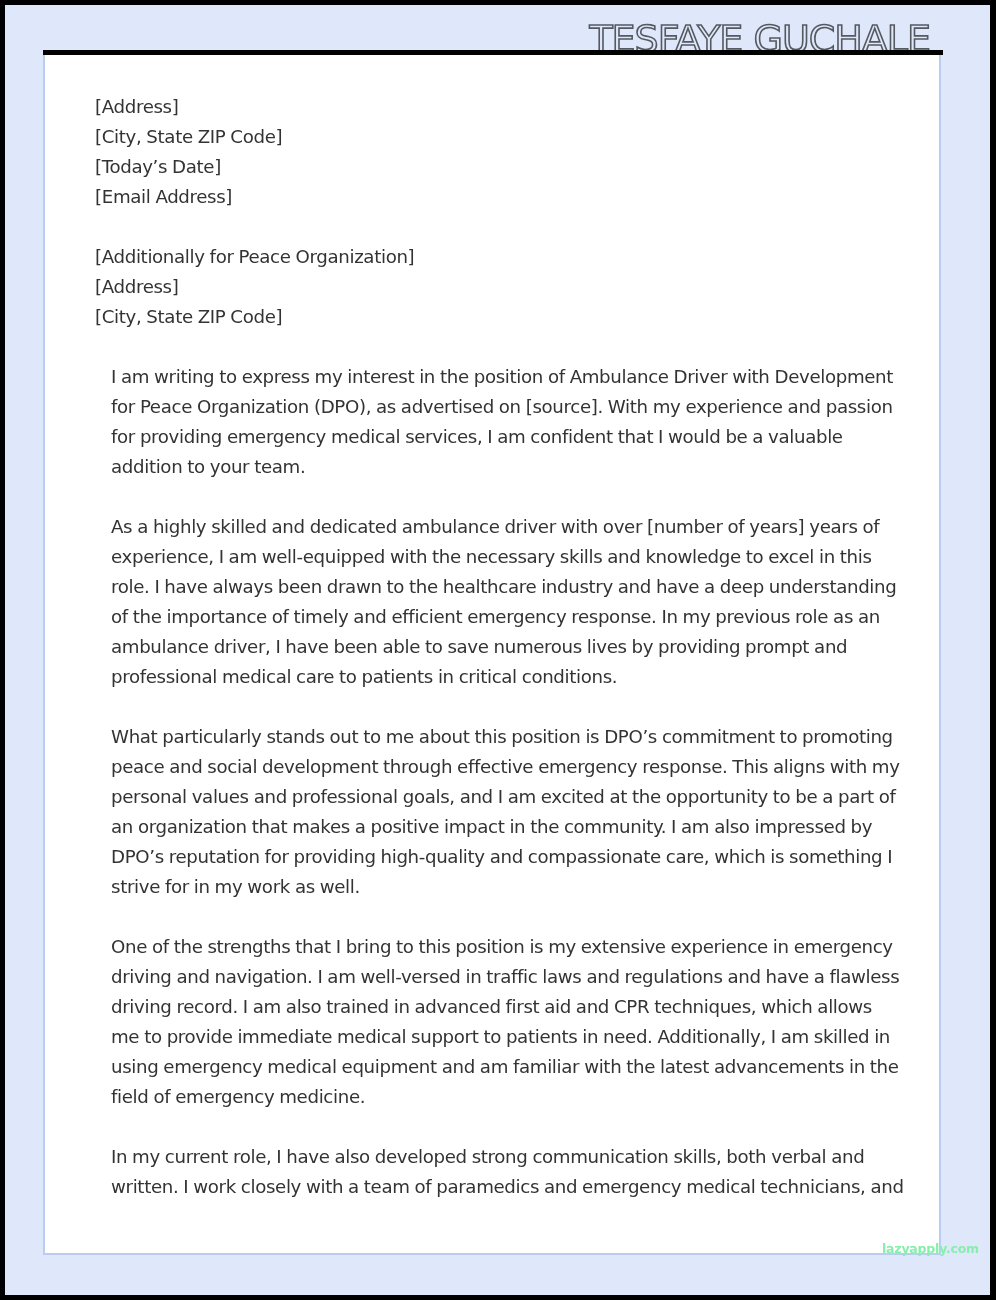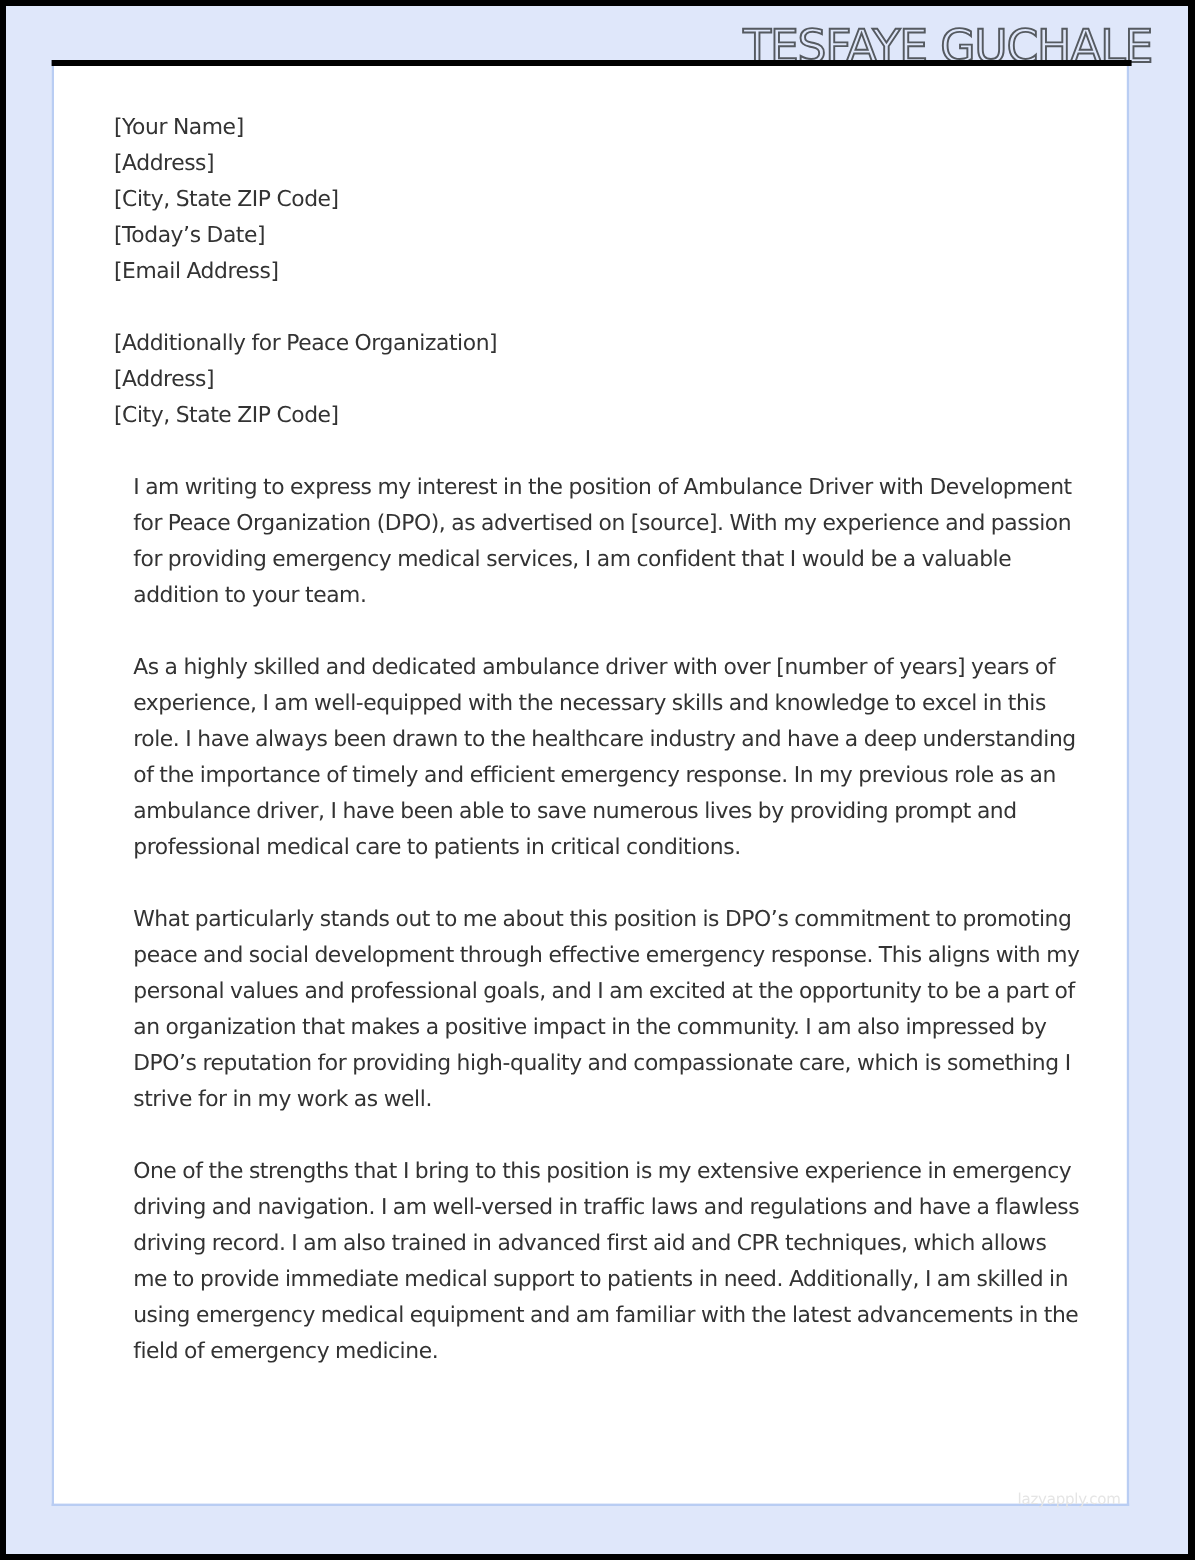--- a/index.html
+++ b/index.html
@@ -6,21 +6,21 @@
   body {
     width: 996px; height: 1300px; overflow: hidden; position: relative;
     background: #000;
     font-family: "DejaVu Sans", sans-serif;
   }
   .frame {
     position: absolute; left: 5px; top: 5px; width: 985px; height: 1290px;
     background: #dfe7fa; overflow: hidden;
   }
   .name-title {
-    position: absolute; right: 30px; top: 12px;
+    position: absolute; right: 60px; top: 12px;
     font-family: "DejaVu Sans", sans-serif;
     font-size: 38px; letter-spacing: -1px; line-height: 44px;
     color: #dfe7fa;
     -webkit-text-stroke: 1.6px #555a60;
     font-weight: normal;
   }
   .card {
     position: absolute; left: 43px; top: 50px; width: 898px; height: 1205px;
     background: #ffffff;
     border-left: 2px solid #b9cdf3; border-right: 2px solid #b9cdf3;
@@ -34,47 +34,47 @@
   .letter {
     position: absolute; left: 95px; top: 92px; width: 810px;
     font-family: "DejaVu Sans", sans-serif;
     font-size: 18.2px; line-height: 30px; color: #333;
     letter-spacing: -0.35px; word-spacing: -0.5px;
   }
   .line { display: block; white-space: nowrap; }
   .block { margin: 0 0 30px 0; }
   .para { margin: 0 0 30px 16px; white-space: normal; }
   .watermark {
-    position: absolute; left: 848px; top: 1241px;
+    position: absolute; left: 882px; top: 1241px;
     font-family: "DejaVu Sans", sans-serif;
-    font-size: 12.5px; color: #e5e5e5; letter-spacing: -0.2px;
+    font-size: 12.5px; color: #86efac; letter-spacing: -0.2px; font-weight: bold;
   }
 </style>
 </head>
 <body>
 
 <div class="frame">
   <div class="name-title">TESFAYE GUCHALE</div>
 </div>
 
 <div class="card"></div>
 <div class="card-topbar"></div>
 
 <div class="letter">
   <div class="block">
-    <span class="line">[Your Name]</span>
     <span class="line">[Address]</span>
     <span class="line">[City, State ZIP Code]</span>
     <span class="line">[Today’s Date]</span>
     <span class="line">[Email Address]</span>
   </div>
   <div class="block">
     <span class="line">[Additionally for Peace Organization]</span>
     <span class="line">[Address]</span>
     <span class="line">[City, State ZIP Code]</span>
   </div>
   <p class="para">I am writing to express my interest in the position of Ambulance Driver with Development for Peace Organization (DPO), as advertised on [source]. With my experience and passion for providing emergency medical services, I am confident that I would be a valuable addition to your team.</p>
   <p class="para">As a highly skilled and dedicated ambulance driver with over [number of years] years of experience, I am well-equipped with the necessary skills and knowledge to excel in this role. I have always been drawn to the healthcare industry and have a deep understanding of the importance of timely and efficient emergency response. In my previous role as an ambulance driver, I have been able to save numerous lives by providing prompt and professional medical care to patients in critical conditions.</p>
   <p class="para">What particularly stands out to me about this position is DPO’s commitment to promoting peace and social development through effective emergency response. This aligns with my personal values and professional goals, and I am excited at the opportunity to be a part of an organization that makes a positive impact in the community. I am also impressed by DPO’s reputation for providing high-quality and compassionate care, which is something I strive for in my work as well.</p>
   <p class="para">One of the strengths that I bring to this position is my extensive experience in emergency driving and navigation. I am well-versed in traffic laws and regulations and have a flawless driving record. I am also trained in advanced first aid and CPR techniques, which allows me to provide immediate medical support to patients in need. Additionally, I am skilled in using emergency medical equipment and am familiar with the latest advancements in the field of emergency medicine.</p>
+  <p class="para">In my current role, I have also developed strong communication skills, both verbal and written. I work closely with a team of paramedics and emergency medical technicians, and</p>
 </div>
 
 <div class="watermark">lazyapply.com</div>
 
 </body></html>

